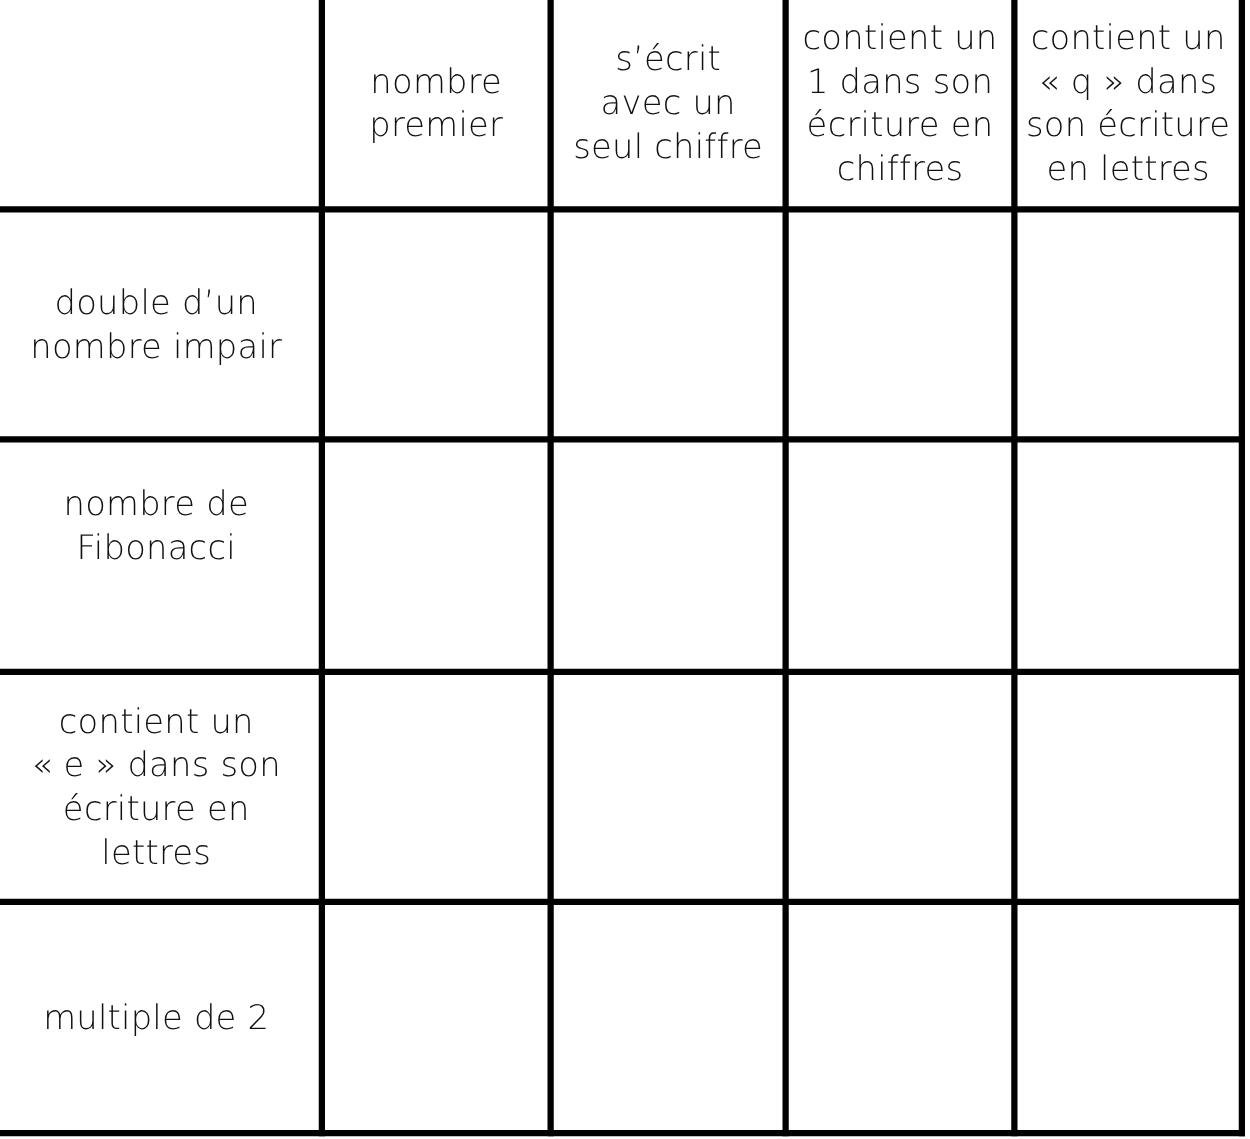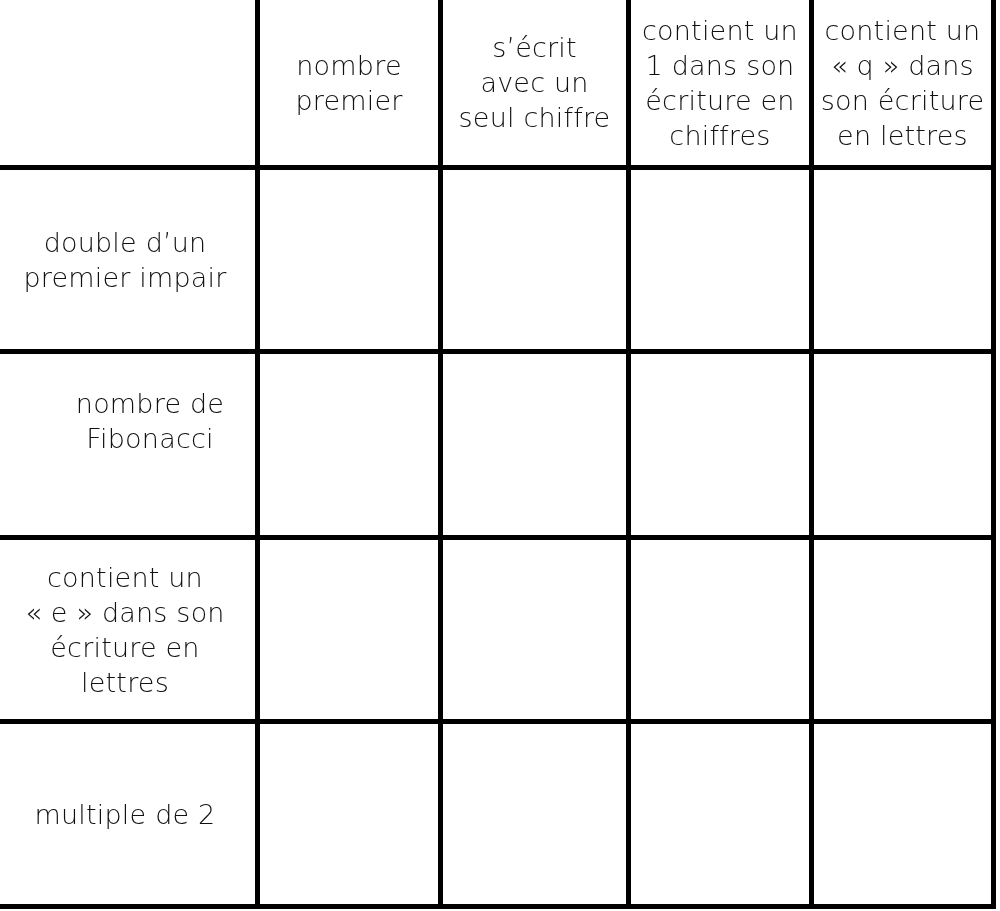--- a/index.html
+++ b/index.html
@@ -45,23 +45,23 @@
     </div>
   <div class="cell" style="left:814px;top:0;width:177px;height:165px;">
     <span>contient un
 « q » dans
 son écriture
 en lettres</span>
     </div>
 
   <div class="cell" style="left:0;top:170px;width:250px;height:179px;">
     <span>double d’un
-premier impair</span>
+nombre impair</span>
     </div>
-  <div class="cell" style="left:0;top:354px;width:250px;height:133px;margin-left:25px;">
+  <div class="cell" style="left:0;top:354px;width:250px;height:133px;">
     <span>nombre de
 Fibonacci</span>
     </div>
   <div class="cell" style="left:0;top:540px;width:250px;height:179px;">
     <span>contient un
 « e » dans son
 écriture en
 lettres</span>
     </div>
   <div class="cell" style="left:0;top:724px;width:250px;height:180px;">

